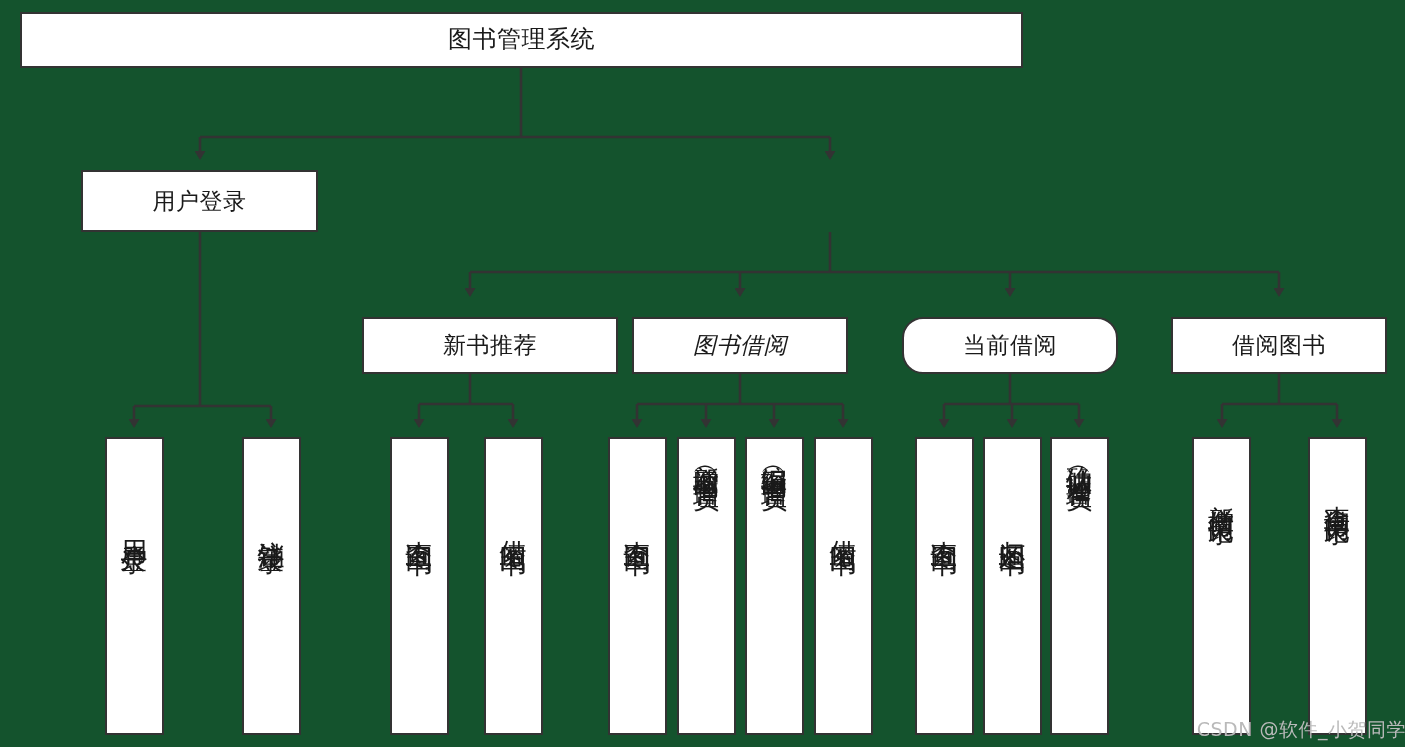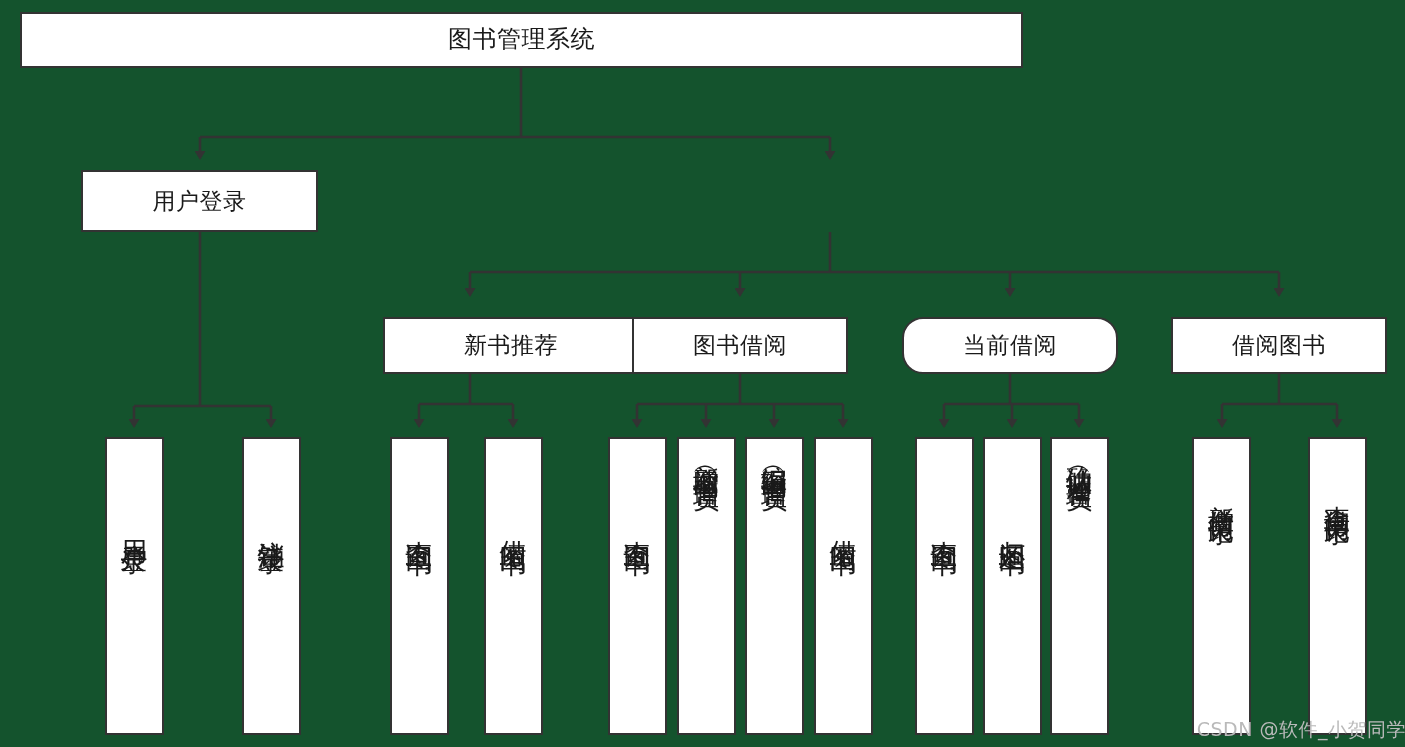--- a/index.html
+++ b/index.html
@@ -129,24 +129,24 @@
   </svg>
 
   <div class="node h root" style="left:20px; top:12px; width:1003px; height:56px;">
     <span class="label">图书管理系统</span>
   </div>
 
   <div class="node h" style="left:81px; top:170px; width:237px; height:62px;">
     <span class="label">用户登录</span>
   </div>
 
-  <div class="node h" style="left:383px; top:317px; width:256px; height:57px;">
+  <div class="node h" style="left:362px; top:317px; width:256px; height:57px;">
     <span class="label">新书推荐</span>
   </div>
-  <div class="node h" style="left:632px; top:317px; width:216px; height:57px;">
+  <div class="node h" style="left:632px; top:317px; width:216px; height:57px;font-style:italic;">
     <span class="label">图书借阅</span>
   </div>
   <div class="node h" style="left:902px; top:317px; width:216px; height:57px;border-radius:21px;">
     <span class="label">当前借阅</span>
   </div>
   <div class="node h" style="left:1171px; top:317px; width:216px; height:57px;">
     <span class="label">借阅图书</span>
   </div>
 
   <div class="node v" style="left:105px; top:437px; width:59px; height:298px; padding-top:80px;">

